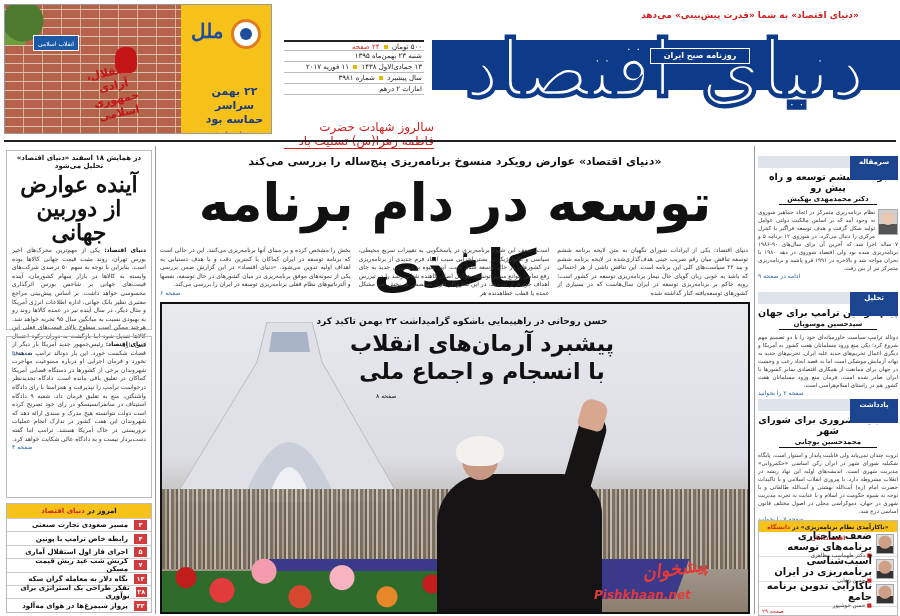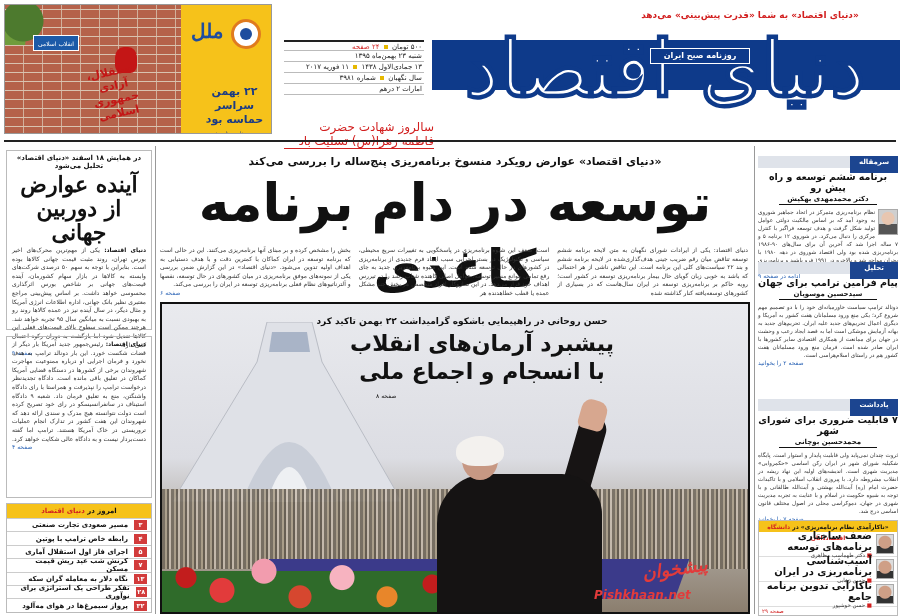--- a/index.html
+++ b/index.html
@@ -75,21 +75,21 @@
   .turban { position: absolute; left: 294px; top: 132px; width: 48px; height: 30px; background: #f3f1ee; border-radius: 50% 50% 40% 40%; }
   .photo-kicker { position: absolute; left: 150px; top: 12px; width: 300px; text-align: center; font-size: 9px; font-weight: bold; }
   .photo-headline { position: absolute; left: 180px; top: 26px; width: 280px; text-align: center; font-size: 22px; font-weight: bold; line-height: 28px; }
   .photo-page { position: absolute; left: 214px; top: 88px; font-size: 6px; }
   .watermark-fa { position: absolute; left: 480px; top: 254px; font-size: 18px; color: #e23b3b; font-family: "DejaVu Serif", serif; font-style: italic; font-weight: bold; transform: rotate(-8deg); }
   .watermark-en { position: absolute; left: 432px; top: 284px; font-size: 12px; color: #e23b3b; font-weight: bold; font-style: italic; direction: ltr; }
 
   
   .rc-section { left: 758px; width: 140px; }
   .rc-label-bar { height: 12px; background: #dfe3ea; position: relative; }
-  .rc-label { position: absolute; right: 0; top: 0; height: 17px; width: 48px; background: #1c4590; color: #fff; font-size: 7px; font-weight: bold; text-align: center; line-height: 12px; }
+  .rc-label { position: absolute; right: 0; top: 0; height: 24px; width: 48px; background: #1c4590; color: #fff; font-size: 7px; font-weight: bold; text-align: center; line-height: 12px; }
   .rc-title { font-size: 9.5px; font-weight: bold; text-align: center; margin-top: 3px; }
   .rc-author { font-size: 7px; font-weight: bold; text-align: center; margin: 2px auto 3px; width: 70%; border-bottom: 1.5px solid #111; padding-bottom: 1px; }
   .rc-portrait { float: right; width: 20px; height: 26px; margin: 1px 0 2px 3px; background: radial-gradient(circle at 50% 35%, #e8c6b0 0 6px, transparent 7px), linear-gradient(180deg, #cfcfcf 0 60%, #555 60%); border: 1px solid #aaa; }
 
   .rel-box { left: 758px; top: 520px; width: 140px; border: 1px solid #bbb; }
   .rel-title { background: #f6c21a; font-size: 6px; text-align: center; height: 11px; line-height: 11px; font-weight: bold; }
   .rel-title .r { color: #d21f1f; }
   .rel-row { display: flex; height: 25px; align-items: center; padding: 0 3px; border-bottom: 1px solid #ddd; }
   .rel-photo { width: 18px; height: 20px; border: 1px solid #aaa; background: radial-gradient(circle at 50% 40%, #cf9f86 0 6px, transparent 7px), linear-gradient(180deg, #ddd 0 60%, #333 60%); margin-left: 4px; flex: none; }
   .rel-texts { flex: 1; }
@@ -112,21 +112,21 @@
     <span class="dot"></span>
     <span class="red">۲۴ صفحه</span>
   </div>
   <div class="row">شنبه ۲۳ بهمن‌ماه ۱۳۹۵</div>
   <div class="row">
     <span>۱۳ جمادی‌الاول ۱۴۳۸</span>
     <span class="dot"></span>
     <span>۱۱ فوریه ۲۰۱۷</span>
   </div>
   <div class="row">
-    <span>سال نگهبان</span>
+    <span>سال پیشبرد</span>
     <span class="dot"></span>
     <span>شماره ۳۹۸۱</span>
   </div>
   <div class="row">امارات ۲ درهم</div>
 </div>
 <div class="abs mourning">سالروز شهادت حضرت فاطمه زهرا(س) تسلیت باد</div>
 
 <div class="abs ad">
   <div class="ad-wall"></div>
   <div class="ad-ivy"></div>
@@ -241,21 +241,21 @@
   <div class="rc-label-bar">
       <div class="rc-label">سرمقاله</div>
     </div>
   <div class="rc-title">برنامه ششم توسعه و راه پیش رو</div>
   <div class="rc-author">دکتر محمدمهدی بهکیش</div>
   <div class="rc-portrait"></div>
   <div class="body-text" style="font-size:5.6px;line-height:8px;">نظام برنامه‌ریزی متمرکز در اتحاد جماهیر شوروی به وجود آمد که بر اساس مالکیت دولتی عوامل تولید شکل گرفت و هدف توسعه فراگیر با کنترل مرکزی را دنبال می‌کرد. در شوروی ۱۲ برنامه ۵ و ۷ ساله اجرا شد که آخرین آن برای سال‌های ۹۰-۱۹۸۶ برنامه‌ریزی شده بود ولی اقتصاد شوروی در دهه ۱۹۸۰ با بحران مواجه شد و بالاخره در ۱۹۹۱ فرو پاشید و برنامه‌ریزی متمرکز نیز از بین رفت.</div>
   <div class="more">ادامه در صفحه ۹</div>
 </div>
 
-<div class="abs rc-section" style="top:262px;">
+<div class="abs rc-section" style="top:292px;">
   <div class="rc-label-bar">
       <div class="rc-label">تحلیل</div>
     </div>
   <div class="rc-title">پیام فرامین ترامپ برای جهان</div>
   <div class="rc-author">سیدحسین موسویان</div>
   <div class="body-text" style="font-size:5.6px;line-height:8px;">دونالد ترامپ سیاست خاورمیانه‌ای خود را با دو تصمیم مهم شروع کرد؛ یکی منع ورود مسلمانان هفت کشور به آمریکا و دیگری اعمال تحریم‌های جدید علیه ایران. تحریم‌های جدید به بهانه آزمایش موشکی است اما به قصد ایجاد رعب و وحشت در جهان برای ممانعت از همکاری اقتصادی سایر کشورها با ایران صادر شده است. فرمان منع ورود مسلمانان هفت کشور هم در راستای اسلام‌هراسی است.</div>
   <div class="more">صفحه ۲ را بخوانید</div>
 </div>
 
 <div class="abs rc-section" style="top:399px;">

